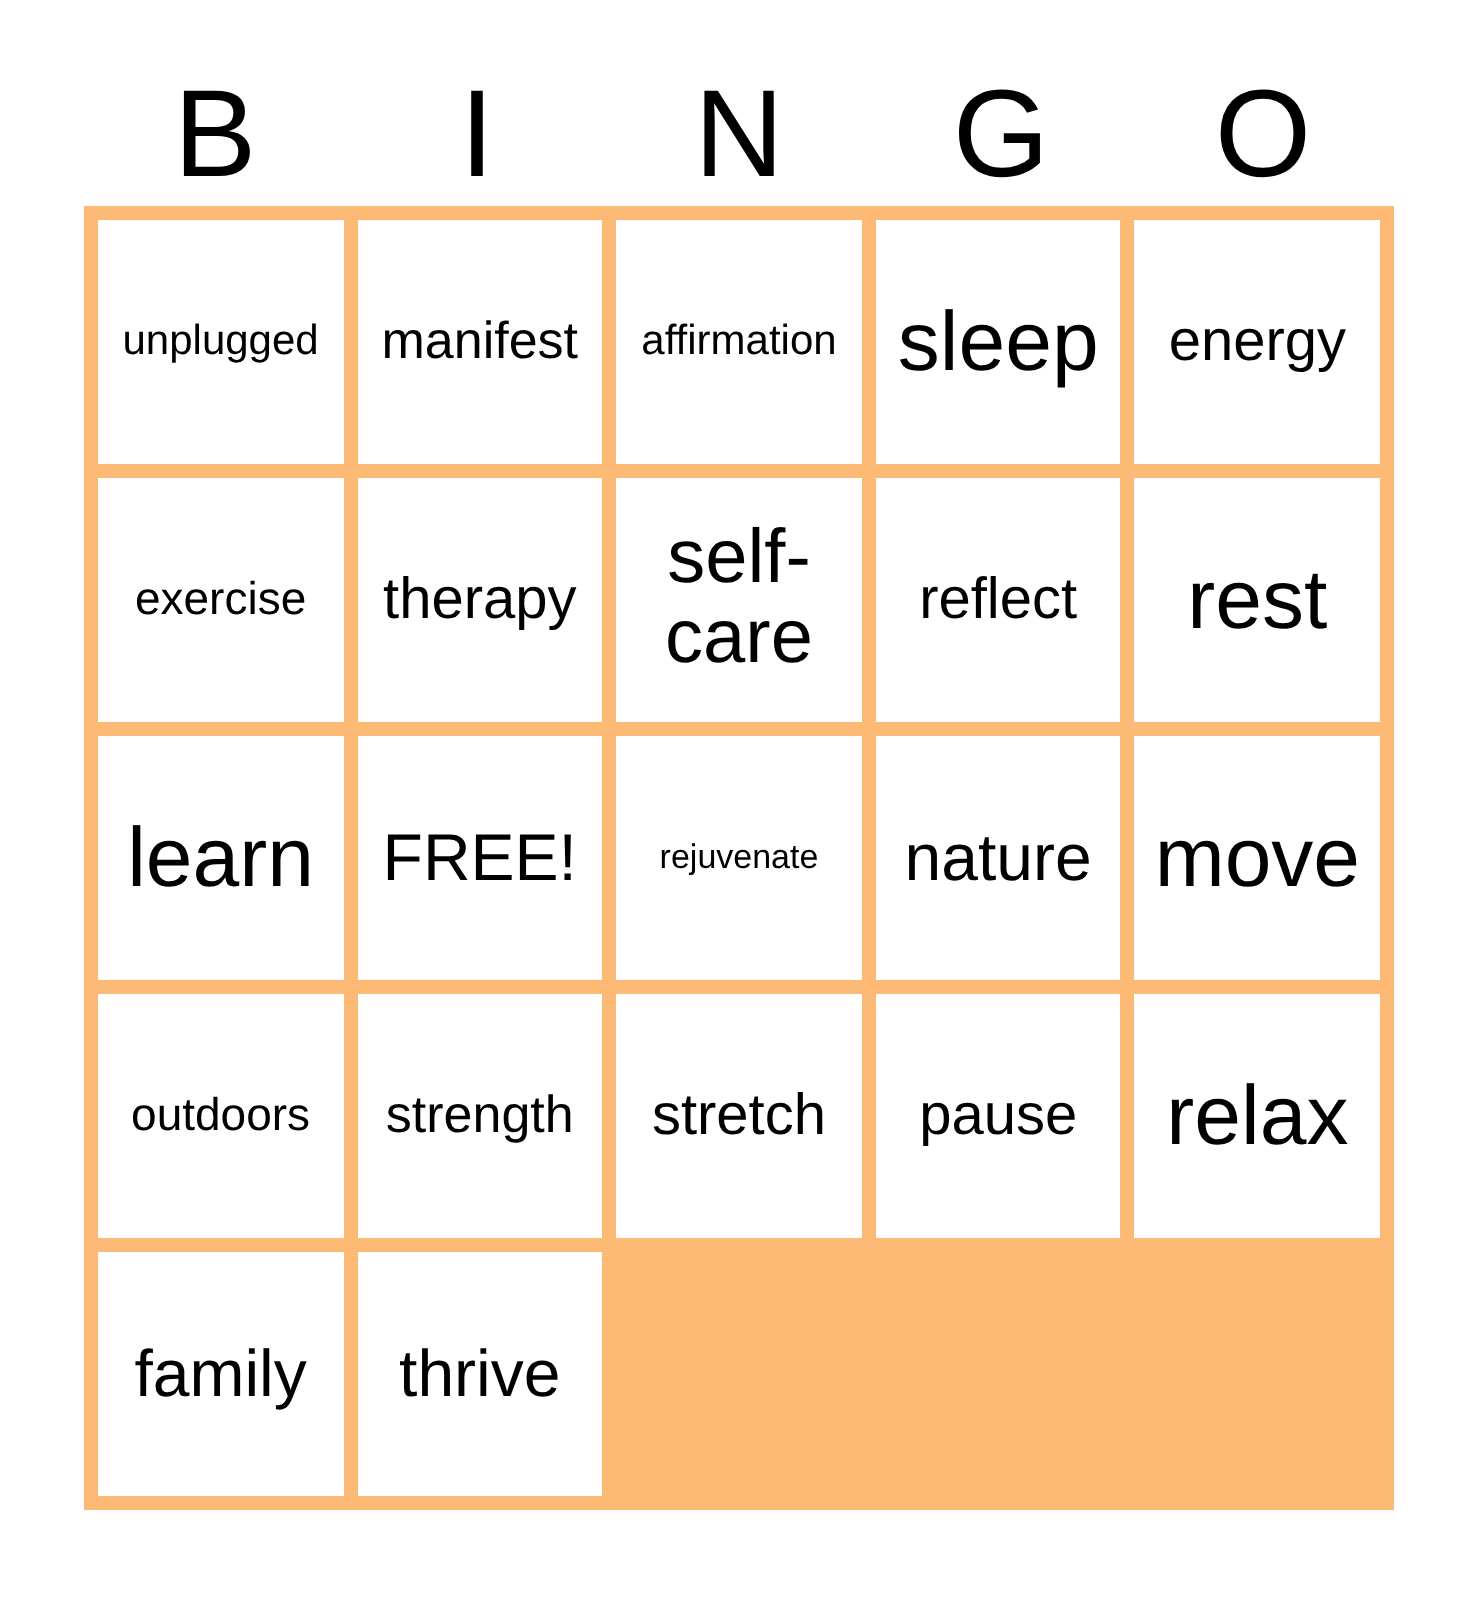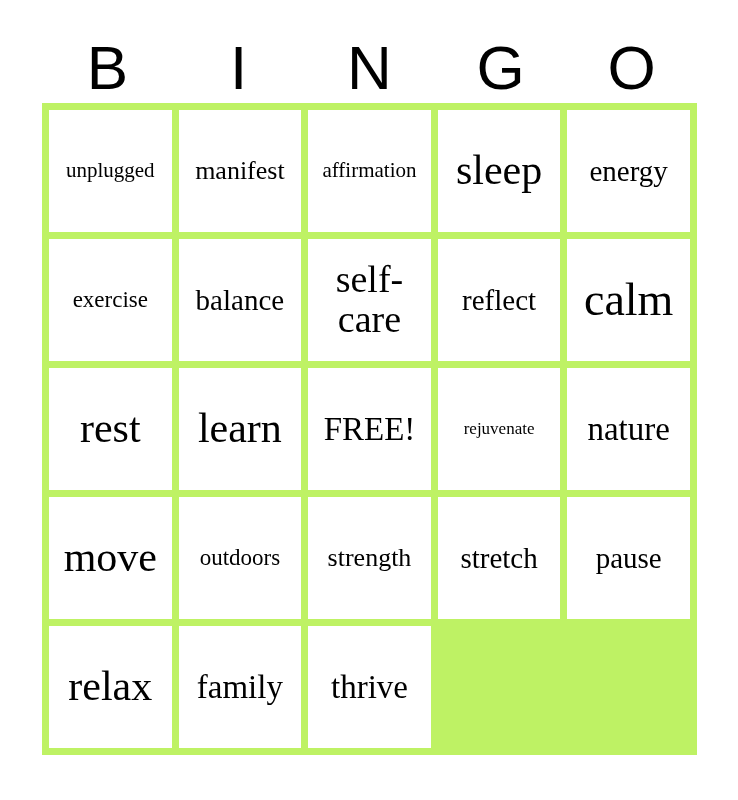--- a/index.html
+++ b/index.html
@@ -48,28 +48,27 @@
   }
 
   
   #bingo-grid {
     position: absolute;
     left: 42px;
     top: 103px;
     width: 655px;
     height: 652px;
     box-sizing: border-box;
-    background: #bef264;          
+    background: #fdba74;          
     display: grid;
     grid-template-columns: repeat(5, 1fr);
     grid-template-rows: repeat(5, 1fr);
     gap: 7px;
     padding: 7px;
     border: 0;
-    font-family: Liberation Serif, serif;
   }
   .bingo-cell {
     background: #ffffff;
     display: flex;
     align-items: center;
     justify-content: center;
     text-align: center;
     color: #000000;
     line-height: 1.04;
     overflow: hidden;
@@ -119,30 +118,27 @@
       <div class="bingo-cell">
         <span class="cell-text fs-xxl">sleep</span>
       </div>
       <div class="bingo-cell">
         <span class="cell-text fs-ml">energy</span>
       </div>
       <div class="bingo-cell">
         <span class="cell-text fs-s">exercise</span>
       </div>
       <div class="bingo-cell">
-        <span class="cell-text fs-ml">balance</span>
+        <span class="cell-text fs-ml">therapy</span>
       </div>
       <div class="bingo-cell">
         <span class="cell-text fs-xl">self-care</span>
       </div>
       <div class="bingo-cell">
         <span class="cell-text fs-ml">reflect</span>
-      </div>
-      <div class="bingo-cell">
-        <span class="cell-text fs-huge">calm</span>
       </div>
       <div class="bingo-cell">
         <span class="cell-text fs-xxl">rest</span>
       </div>
       <div class="bingo-cell">
         <span class="cell-text fs-xxl">learn</span>
       </div>
       <div class="bingo-cell">
         <span class="cell-text fs-l">FREE!</span>
       </div>

